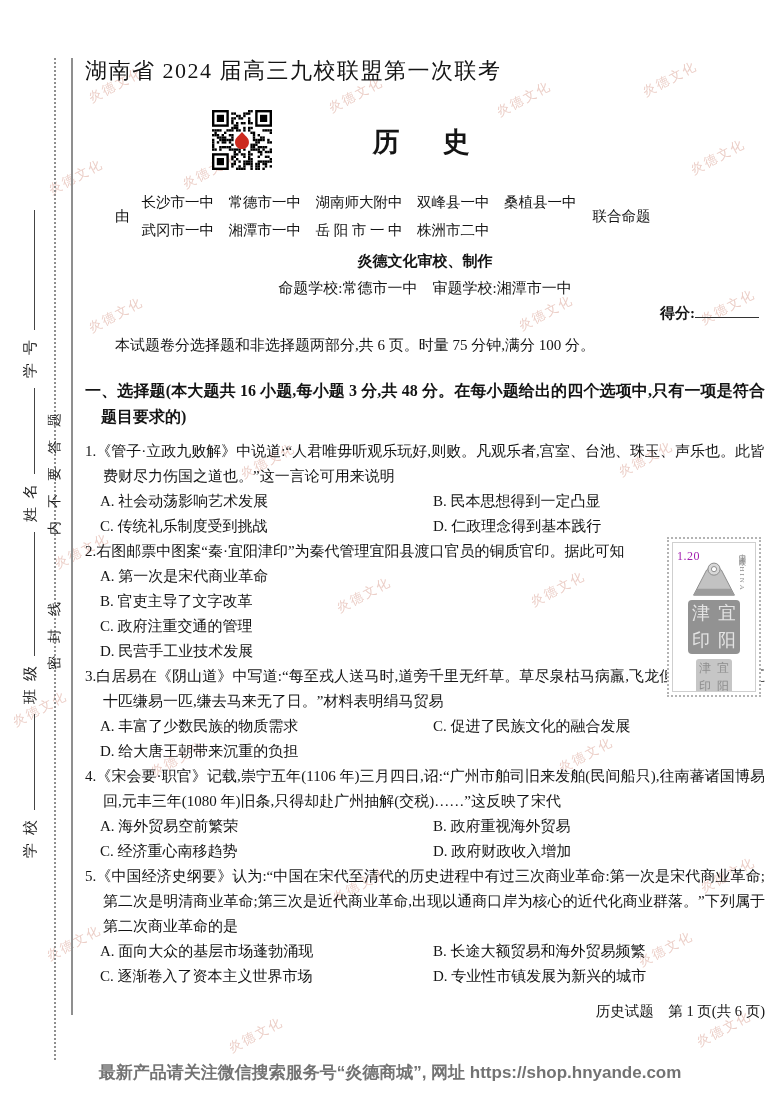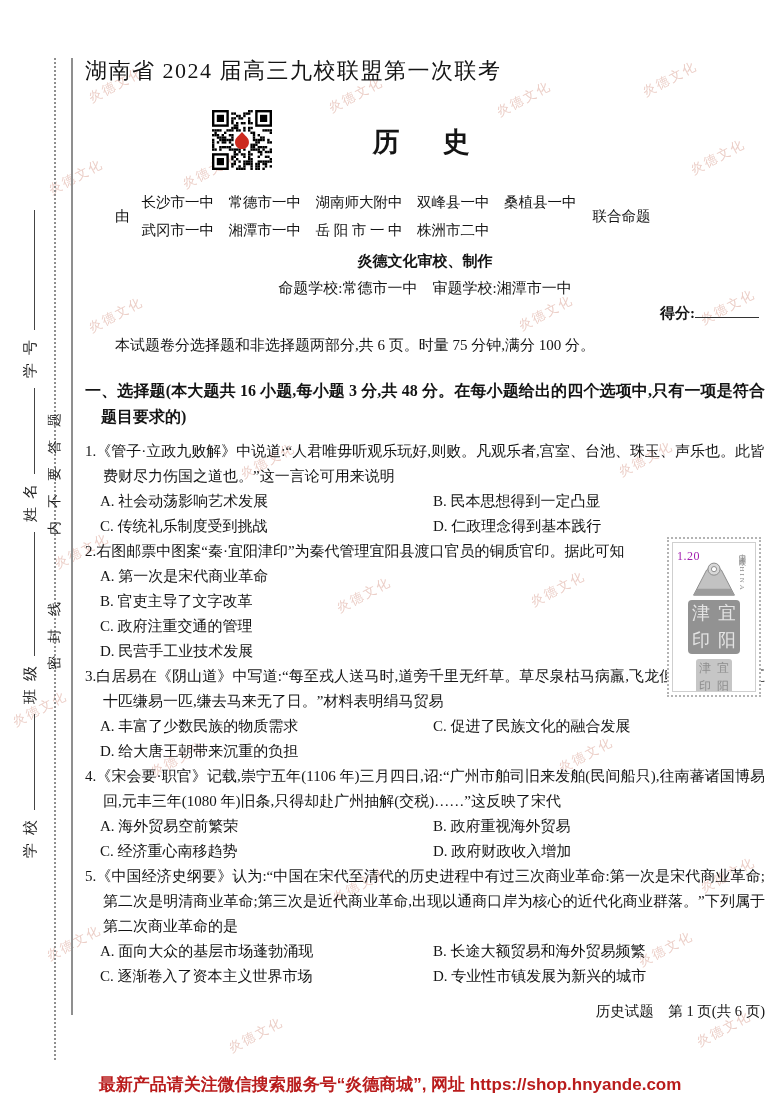--- a/index.html
+++ b/index.html
@@ -53,22 +53,22 @@
   .stamp-side{position:absolute;right:1px;top:5px;writing-mode:vertical-rl;font-size:7px;
               color:#8e8e8e;letter-spacing:2px;height:130px;}
   .bronze{display:block;margin:15px auto 0;}
   .seal-big{width:52px;height:54px;margin:3px auto 0;background:#929292;border-radius:4px;
             display:grid;grid-template-columns:1fr 1fr;color:#e4e4e4;font-size:18px;
             line-height:27px;text-align:center;}
   .seal-small{width:36px;height:36px;margin:5px auto 0;background:#c6c6c6;border-radius:3px;
               display:grid;grid-template-columns:1fr 1fr;color:#8e8e8e;font-size:12px;
               line-height:18px;text-align:center;}
   .page-footer{text-align:right;margin-top:13px;font-size:14.5px;}
-  .promo{position:absolute;left:0;right:0;bottom:8px;text-align:center;font-size:17px;font-weight:700;
-         font-family:"Liberation Sans","DejaVu Sans",sans-serif;color:#b91c1c;}
+  .promo{position:absolute;left:0;right:0;bottom:20px;text-align:center;font-size:17px;font-weight:700;
+         font-family:"Liberation Sans","DejaVu Sans",sans-serif;color:#737373;}
 </style>
 </head>
 <body>
 
 <div class="page">
   <div id="wm-layer">
       <span class="wm" style="left: 86px; top: 76px;">炎德文化</span>
       <span class="wm" style="left: 326px; top: 86px;">炎德文化</span>
       <span class="wm" style="left: 494px; top: 90px;">炎德文化</span>
       <span class="wm" style="left: 640px; top: 70px;">炎德文化</span>

